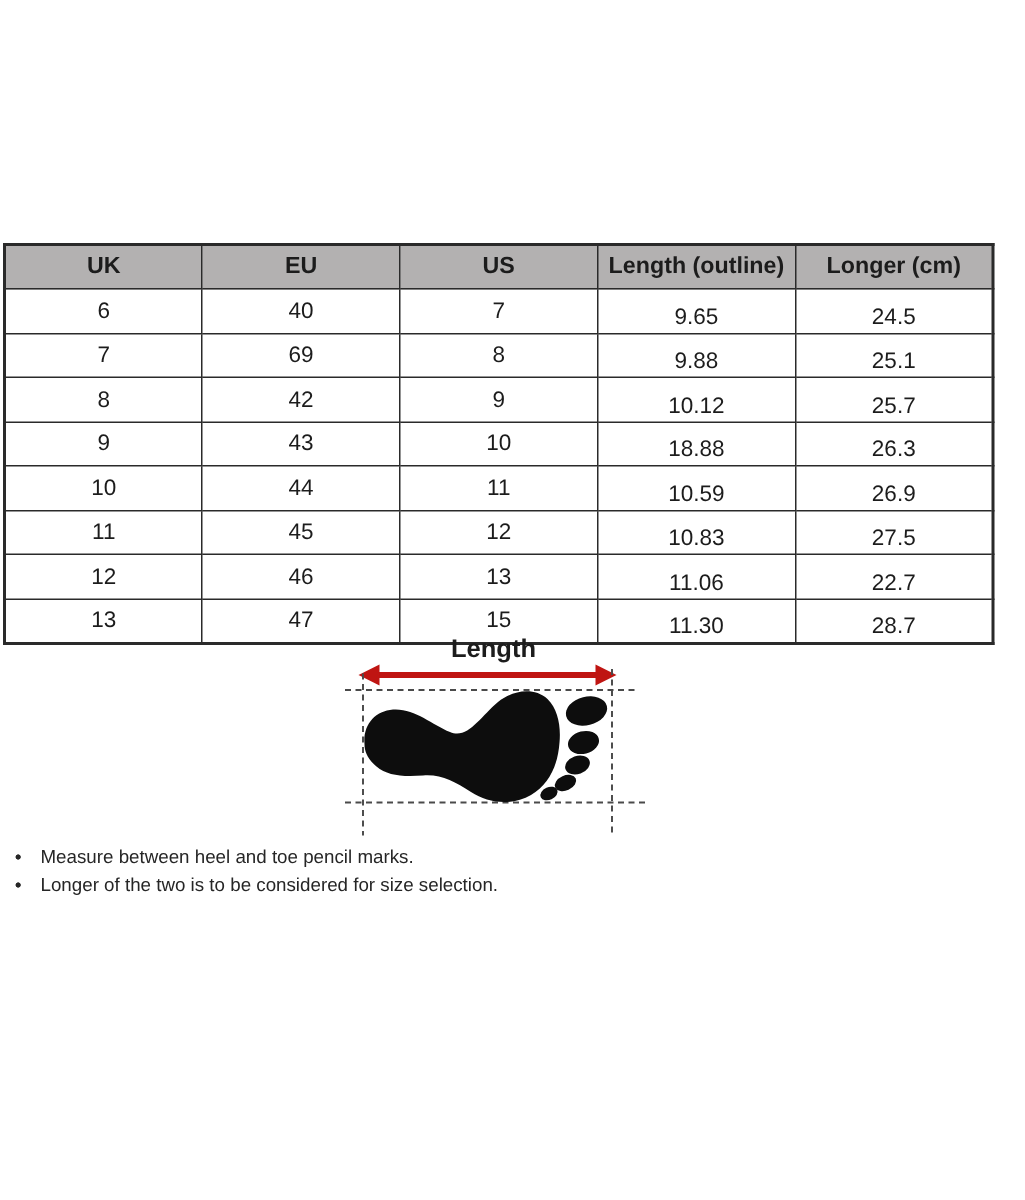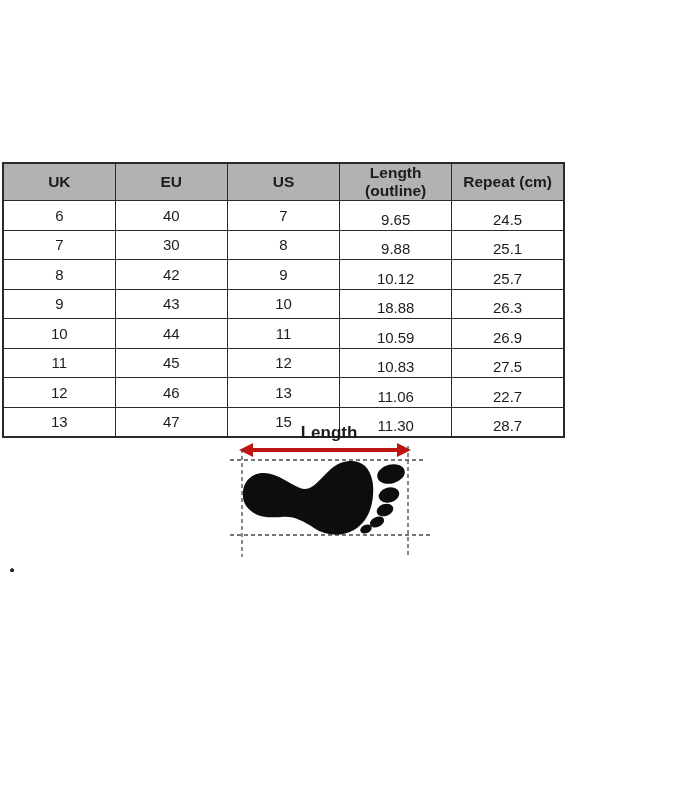--- a/index.html
+++ b/index.html
@@ -10,21 +10,21 @@
     height: 800px;
     background: #ffffff;
     overflow: hidden;
   }
 
   
   table.size-table {
     position: absolute;
     left: 2px;
     top: 162px;
-    width: 563px;
+    width: 661px;
     border-collapse: collapse;
     table-layout: fixed;
     border: 2px solid var(--table-border, #2a2a2a);
   }
   table.size-table th,
   table.size-table td {
     border: 1.5px solid var(--table-border, #2a2a2a);
     text-align: center;
     vertical-align: middle;
     padding: 0;
@@ -95,34 +95,34 @@
 
 <div class="page">
 
   <table class="size-table">
     <thead>
       <tr>
           <th>UK</th>
           <th>EU</th>
           <th>US</th>
           <th>Length (outline)</th>
-          <th>Repeat (cm)</th>
+          <th>Longer (cm)</th>
         </tr>
     </thead>
     <tbody>
         <tr>
           <td>6</td>
           <td>40</td>
           <td>7</td>
           <td>9.65</td>
           <td>24.5</td>
         </tr>
         <tr>
           <td>7</td>
-          <td>30</td>
+          <td>69</td>
           <td>8</td>
           <td>9.88</td>
           <td>25.1</td>
         </tr>
         <tr>
           <td>8</td>
           <td>42</td>
           <td>9</td>
           <td>10.12</td>
           <td>25.7</td>
@@ -197,18 +197,18 @@
       <ellipse class="foot" cx="391" cy="474" rx="14" ry="9.5" transform="rotate(-14 391 474)"></ellipse>
       <ellipse class="foot" cx="389" cy="495" rx="10.5" ry="7.5" transform="rotate(-14 389 495)"></ellipse>
       <ellipse class="foot" cx="385" cy="510" rx="8.5" ry="6" transform="rotate(-20 385 510)"></ellipse>
       <ellipse class="foot" cx="377" cy="522" rx="7.5" ry="5" transform="rotate(-24 377 522)"></ellipse>
       <ellipse class="foot" cx="366" cy="529" rx="6" ry="4.2" transform="rotate(-24 366 529)"></ellipse>
     </g>
   </svg>
 
   <ul class="instructions">
       <li><span class="bullet">•</span></li>
+      <li><span class="bullet">•</span><span>Measure between heel and toe pencil marks.</span></li>
       <li><span class="bullet">•</span></li>
-      <li><span class="bullet">•</span></li>
-      <li><span class="bullet">•</span></li>
+      <li><span class="bullet">•</span><span>Longer of the two is to be considered for size selection.</span></li>
     </ul>
 
 </div>
 
 </body></html>

